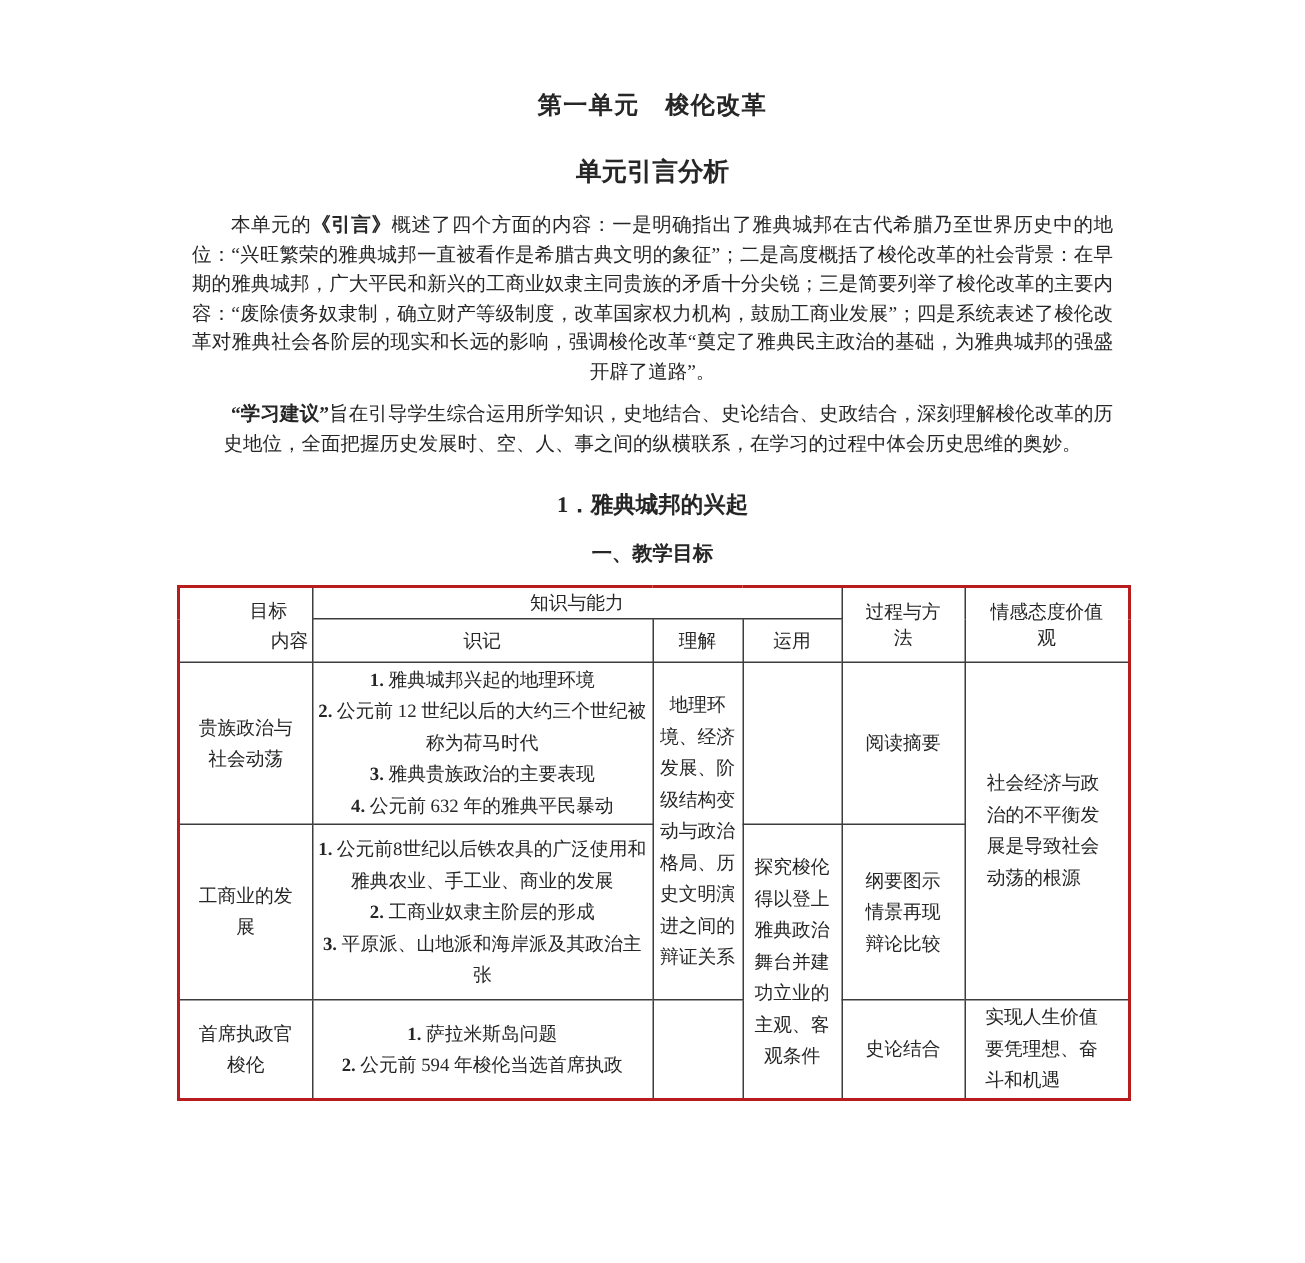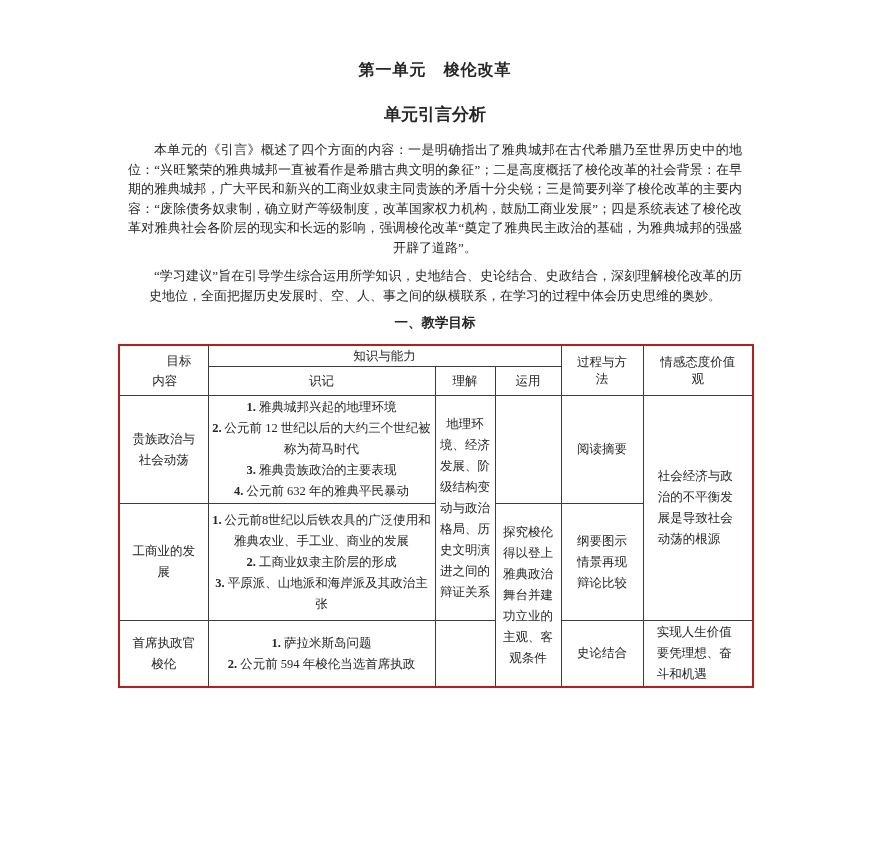--- a/index.html
+++ b/index.html
@@ -31,21 +31,21 @@
     margin: 0 0 14px 0;
   }
   .para {
     font-size: 13px;
     line-height: 19.5px;
     text-align: justify;
     text-align-last: center;
     text-indent: 2em;
     margin: 9px 10px;
   }
-  .para .b { font-weight: normal; }
+  .para .b { font-weight: bold; }
   .lesson-title {
     text-align: center;
     font-weight: bold;
     font-size: 15px;
     margin: 22px 0 14px 0;
   }
   .goals-heading {
     text-align: center;
     font-weight: bold;
     font-size: 13.5px;
@@ -61,21 +61,21 @@
   }
   table.goals td {
     border: 1px solid #3c3c3c;
     text-align: center;
     vertical-align: middle;
     padding: 1px 2px;
     line-height: 21px;
   }
   td.corner { height: 44px; padding: 0 4px; }
   .corner-top  { text-align: right; padding: 1px 14px 0 0; line-height: 16px; }
-  .corner-bot  { text-align: center;  padding: 4px 0 0 2px;  line-height: 16px; }
+  .corner-bot  { text-align: right;  padding: 4px 0 0 2px;  line-height: 16px; }
   tr.hdr1 td { height: 18px; line-height: 17px; }
   tr.hdr2 td { height: 26px; line-height: 22px; }
   .hdr-narrow { margin: 0 auto; }
   .w4em { width: 56px; }
   .w6em { width: 80px; }
   tr.row1 td { height: 88px; }
   tr.row2 td { height: 114px; }
   tr.row3 td { height: 48px; }
   .row-label { margin: 0 auto; max-width: 66px; }
   td.mem { padding: 3px 6px; }
@@ -105,20 +105,21 @@
 
   <h1 class="doc-title">第一单元　梭伦改革</h1>
 
   <h2 class="section-title">单元引言分析</h2>
 
   <p class="para"><span>本单元的</span><span class="b">《引言》</span><span>概述了四个方面的内容：一是明确指出了雅典城邦在古代希腊乃至世界历史中的地位：“兴旺繁荣的雅典城邦一直被看作是希腊古典文明的象征”；二是高度概括了梭伦改革的社会背景：在早期的雅典城邦，广大平民和新兴的工商业奴隶主同贵族的矛盾十分尖锐；三是简要列举了梭伦改革的主要内容：“废除债务奴隶制，确立财产等级制度，改革国家权力机构，鼓励工商业发展”；四是系统表述了梭伦改革对雅典社会各阶层的现实和长远的影响，强调梭伦改革“奠定了雅典民主政治的基础，为雅典城邦的强盛开辟了道路”。</span></p>
 
 
   <p class="para"><span class="b">“学习建议”</span><span>旨在引导学生综合运用所学知识，史地结合、史论结合、史政结合，深刻理解梭伦改革的历史地位，全面把握历史发展时、空、人、事之间的纵横联系，在学习的过程中体会历史思维的奥妙。</span></p>
 
+  <h2 class="lesson-title">1．雅典城邦的兴起</h2>
 
   <h3 class="goals-heading">一、教学目标</h3>
 
   <table class="goals">
     <colgroup>
       <col style="width:89px">
       <col style="width:227px">
       <col style="width:60px">
       <col style="width:66px">
       <col style="width:82px">

